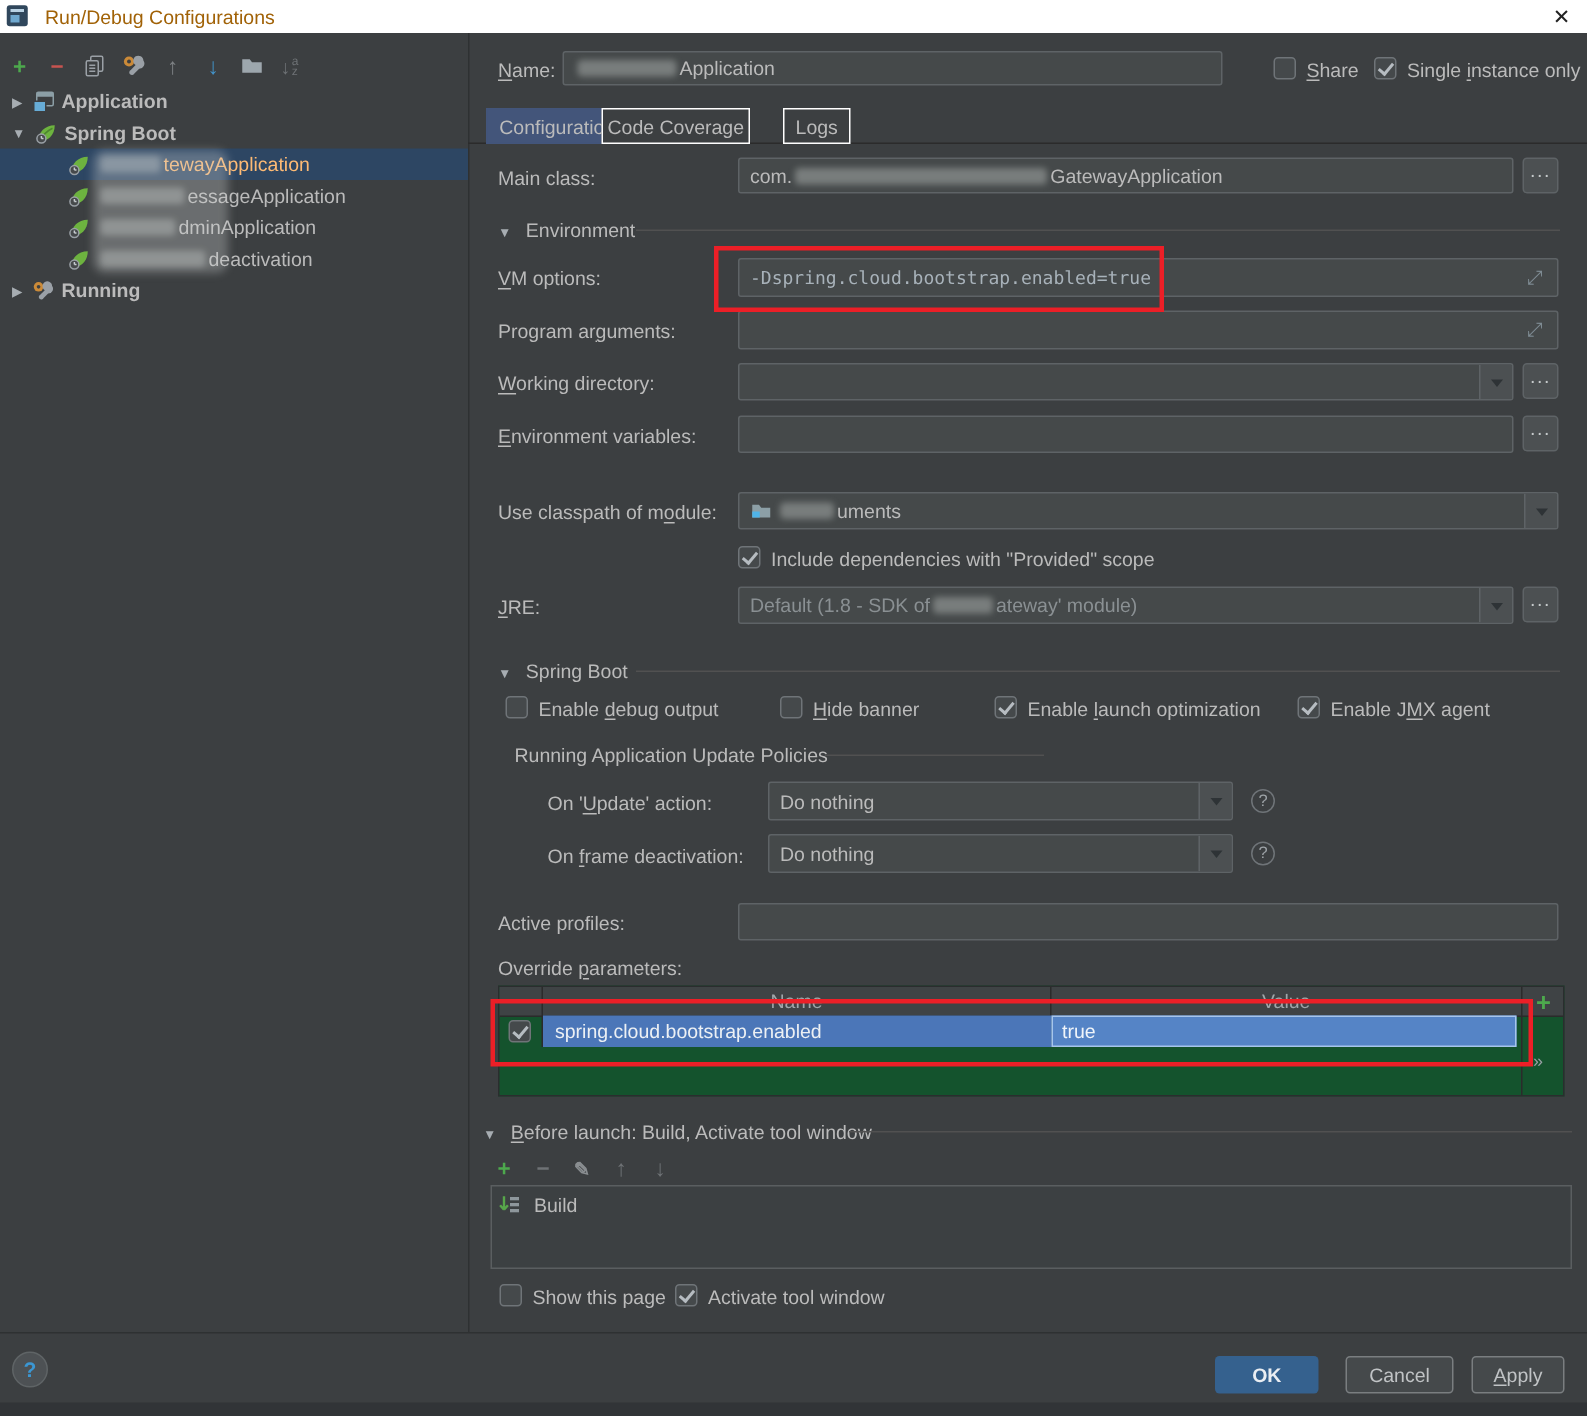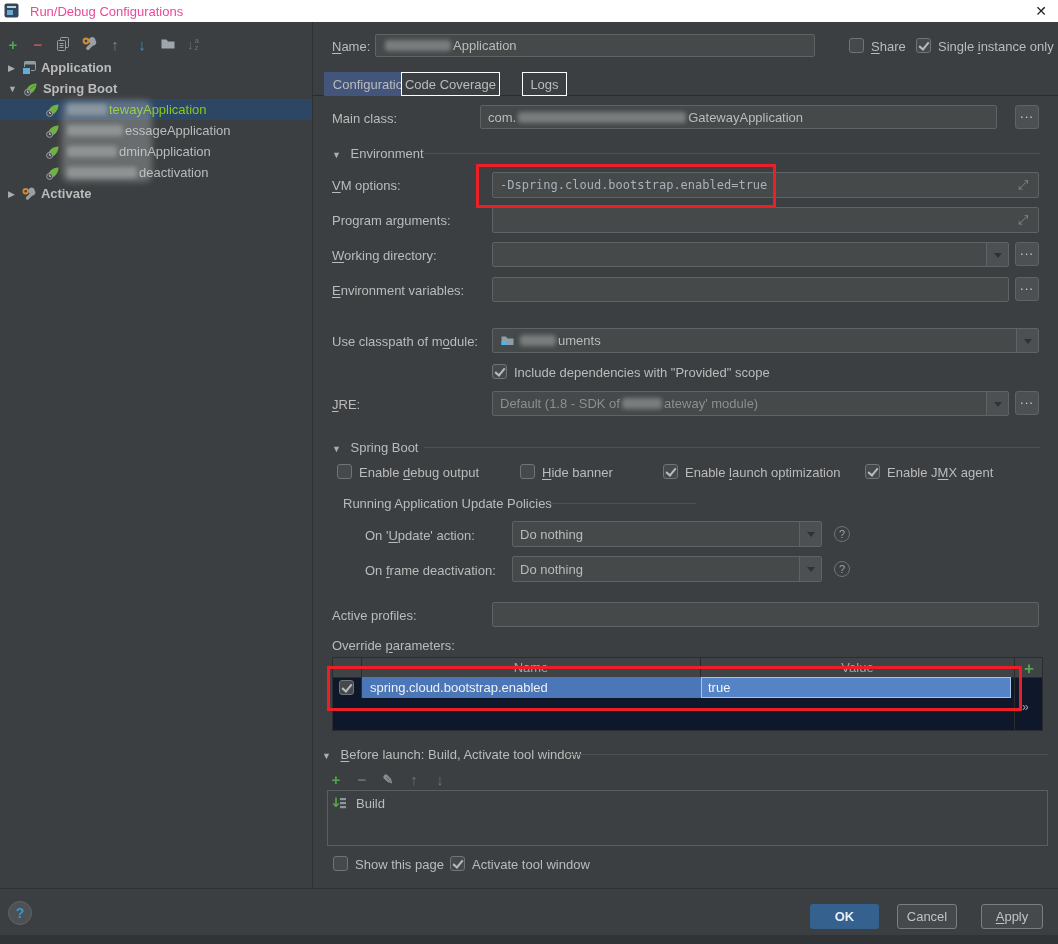--- a/index.html
+++ b/index.html
@@ -4,21 +4,21 @@
 <style>
   html,body{margin:0;padding:0;background:#2b2b2b;}
   .screen{position:relative;width:1058px;height:944px;background:#3C3F41;overflow:hidden;
           font-family:"Liberation Sans",sans-serif;font-size:13px;color:#BBBBBB;}
   .abs{position:absolute;}
   u{text-decoration:underline;text-underline-offset:2px;}
 
   
   .titlebar{position:absolute;left:0;top:0;width:1058px;height:22px;background:#FFFFFF;color:#111;
             display:flex;align-items:center;}
-  .titlebar .title{margin-left:6px;font-size:13px;color:#ec4899;}
+  .titlebar .title{margin-left:6px;font-size:13px;color:#a16207;}
   .close{position:absolute;right:6px;top:1px;width:22px;height:20px;display:flex;align-items:center;
          justify-content:center;color:#222;font-size:14px;}
 
   
   .lbl{position:absolute;white-space:nowrap;color:#BBBBBB;}
   .dim{color:#8A9093;}
   .field{position:absolute;background:#45494A;border:1px solid #5E6366;border-radius:2px;
          box-sizing:border-box;color:#BBBBBB;display:flex;align-items:center;padding:0 7px;
          white-space:nowrap;overflow:hidden;}
   .combo{padding-right:26px;}
@@ -55,21 +55,21 @@
 
   
   .blob{position:absolute;background:rgba(206,209,208,0.32);filter:blur(3px);border-radius:8px;z-index:6;}
   .iblob{display:inline-block;height:11px;background:rgba(206,209,208,0.38);filter:blur(2px);
          border-radius:3px;vertical-align:-1px;margin:0 2px;flex:none;}
 
   .redbox{position:absolute;border:3px solid #EC1F27;z-index:30;pointer-events:none;}
 
   
   .tbl{position:absolute;left:332px;top:657px;width:711px;height:74px;border:1px solid #2A2D2E;
-       box-sizing:border-box;background:#0f172a;}
+       box-sizing:border-box;background:#14532d;}
   .tbl .vsep{position:absolute;top:0;width:1px;background:#2B2B2B;}
   .thead{position:absolute;top:0;left:0;right:0;height:19px;background:#3F4345;border-bottom:1px solid #2B2B2B;}
   .thc{position:absolute;top:0;height:19px;display:flex;align-items:center;justify-content:center;color:#9FA6AA;}
   .drow{position:absolute;left:0;top:19px;height:21px;}
   .ncell{position:absolute;background:#4B76B8;color:#ECF0F4;display:flex;align-items:center;padding:0 8px;box-sizing:border-box;}
   .vcell{position:absolute;background:#5584C6;border:1px solid #A6C5EC;color:#F0F5FA;display:flex;align-items:center;padding:0 6px;box-sizing:border-box;}
 
   .btn{position:absolute;border-radius:3px;display:flex;align-items:center;justify-content:center;
        box-sizing:border-box;color:#C0C3C5;}
   .btn.primary{background:#35618E;color:#E9EDF2;font-weight:bold;}
@@ -164,21 +164,21 @@
   <div class="trow selected" style="top:99px">
     <span class="ticon" style="margin-left:45px">
       <svg width="16" height="16" viewBox="0 0 16 16">
           <path d="M2.5 13.5 C2.5 7 7 2.5 13.5 2.5 C13.5 9 9 13.5 2.5 13.5 Z" fill="#6DB33F"></path>
           <circle cx="4.6" cy="11.4" r="3" fill="#46494B" stroke="#9AA0A6"></circle>
           <line x1="4.6" y1="11.4" x2="4.6" y2="9.7" stroke="#C8CDD1"></line>
           <line x1="4.6" y1="11.4" x2="6" y2="11.4" stroke="#C8CDD1"></line>
         </svg>
     </span>
     <span class="iblob" style="width:40px"></span>
-    <span style="color:#84cc16">tewayApplication</span>
+    <span style="color:#fdba74">tewayApplication</span>
   </div>
 
   <div class="trow" style="top:120px">
     <span class="ticon" style="margin-left:45px">
       <svg width="16" height="16" viewBox="0 0 16 16">
           <path d="M2.5 13.5 C2.5 7 7 2.5 13.5 2.5 C13.5 9 9 13.5 2.5 13.5 Z" fill="#6DB33F"></path>
           <circle cx="4.6" cy="11.4" r="3" fill="#46494B" stroke="#9AA0A6"></circle>
           <line x1="4.6" y1="11.4" x2="4.6" y2="9.7" stroke="#C8CDD1"></line>
           <line x1="4.6" y1="11.4" x2="6" y2="11.4" stroke="#C8CDD1"></line>
         </svg>
@@ -215,21 +215,21 @@
 
   <div class="trow" style="top:183px">
     <span class="sarrow" style="margin-left:8px">▶</span>
     <span class="ticon">
       <svg width="17" height="17" viewBox="0 0 17 17">
           <circle cx="5" cy="5" r="3.4" fill="#CB8A38"></circle>
           <circle cx="5" cy="5" r="1.3" fill="#3C3F41"></circle>
           <path d="M14.6 4.4 a3.4 3.4 0 1 0 -5.2 3 L6.2 10.6 a1.8 1.8 0 1 0 2.4 2.4 L11.8 9.8 A3.4 3.4 0 0 0 14.6 4.4 Z" fill="#9AA0A6"></path>
         </svg>
     </span>
-    <span class="bold">Activate</span>
+    <span class="bold">Running</span>
   </div>
 
   <div class="blob" style="left:62px;top:100px;width:90px;height:82px"></div>
 
   <span class="lbl" style="left:332px;top:39px"><u>N</u>ame:</span>
   <div class="field" style="left:375px;top:34px;width:440px;height:23px">
     <span class="iblob" style="width:66px;margin-left:2px"></span>
     <span>Application</span>
   </div>
   <span class="cb" style="left:849px;top:38px"></span>
@@ -242,21 +242,21 @@
       <span>Configuration</span>
     </div>
   <div class="tab" style="left:401px;top:72px;width:99px">
       <span>Code Coverage</span>
     </div>
   <div class="tab" style="left:522px;top:72px;width:45px">
       <span>Logs</span>
     </div>
 
   <span class="lbl" style="left:332px;top:111px">Main class:</span>
-  <div class="field" style="left:480px;top:105px;width:517px;height:24px">
+  <div class="field" style="left:492px;top:105px;width:517px;height:24px">
     <span>com.</span>
     <span class="iblob" style="width:168px"></span>
     <span>GatewayApplication</span>
   </div>
   <div class="dots" style="left:1015px;top:105px">...</div>
 
   <span class="lbl" style="left:332px;top:146px">
     <span class="sarrow">▼</span>
     <span>Environment</span>
   </span>
@@ -391,17 +391,17 @@
   </div>
 
   <span class="cb" style="left:333px;top:856px"></span>
   <span class="lbl" style="left:355px;top:857px">Show this page</span>
   <span class="cb checked" style="left:450px;top:856px"></span>
   <span class="lbl" style="left:472px;top:857px">Activate tool window</span>
 
   <div class="abs" style="left:0;top:888px;width:1058px;height:1px;background:#2E3132"></div>
   <div class="helpbtn">?</div>
   <div class="btn primary" style="left:810px;top:904px;width:69px;height:25px">OK</div>
-  <div class="btn secondary" style="left:897px;top:904px;width:60px;height:25px">Cancel</div>
+  <div class="btn secondary" style="left:897px;top:904px;width:72px;height:25px">Cancel</div>
   <div class="btn secondary" style="left:981px;top:904px;width:62px;height:25px"><u>A</u>pply</div>
   <div class="abs" style="left:0;top:935px;width:1058px;height:9px;background:#313437"></div>
 
 </div>
 
 </body></html>

